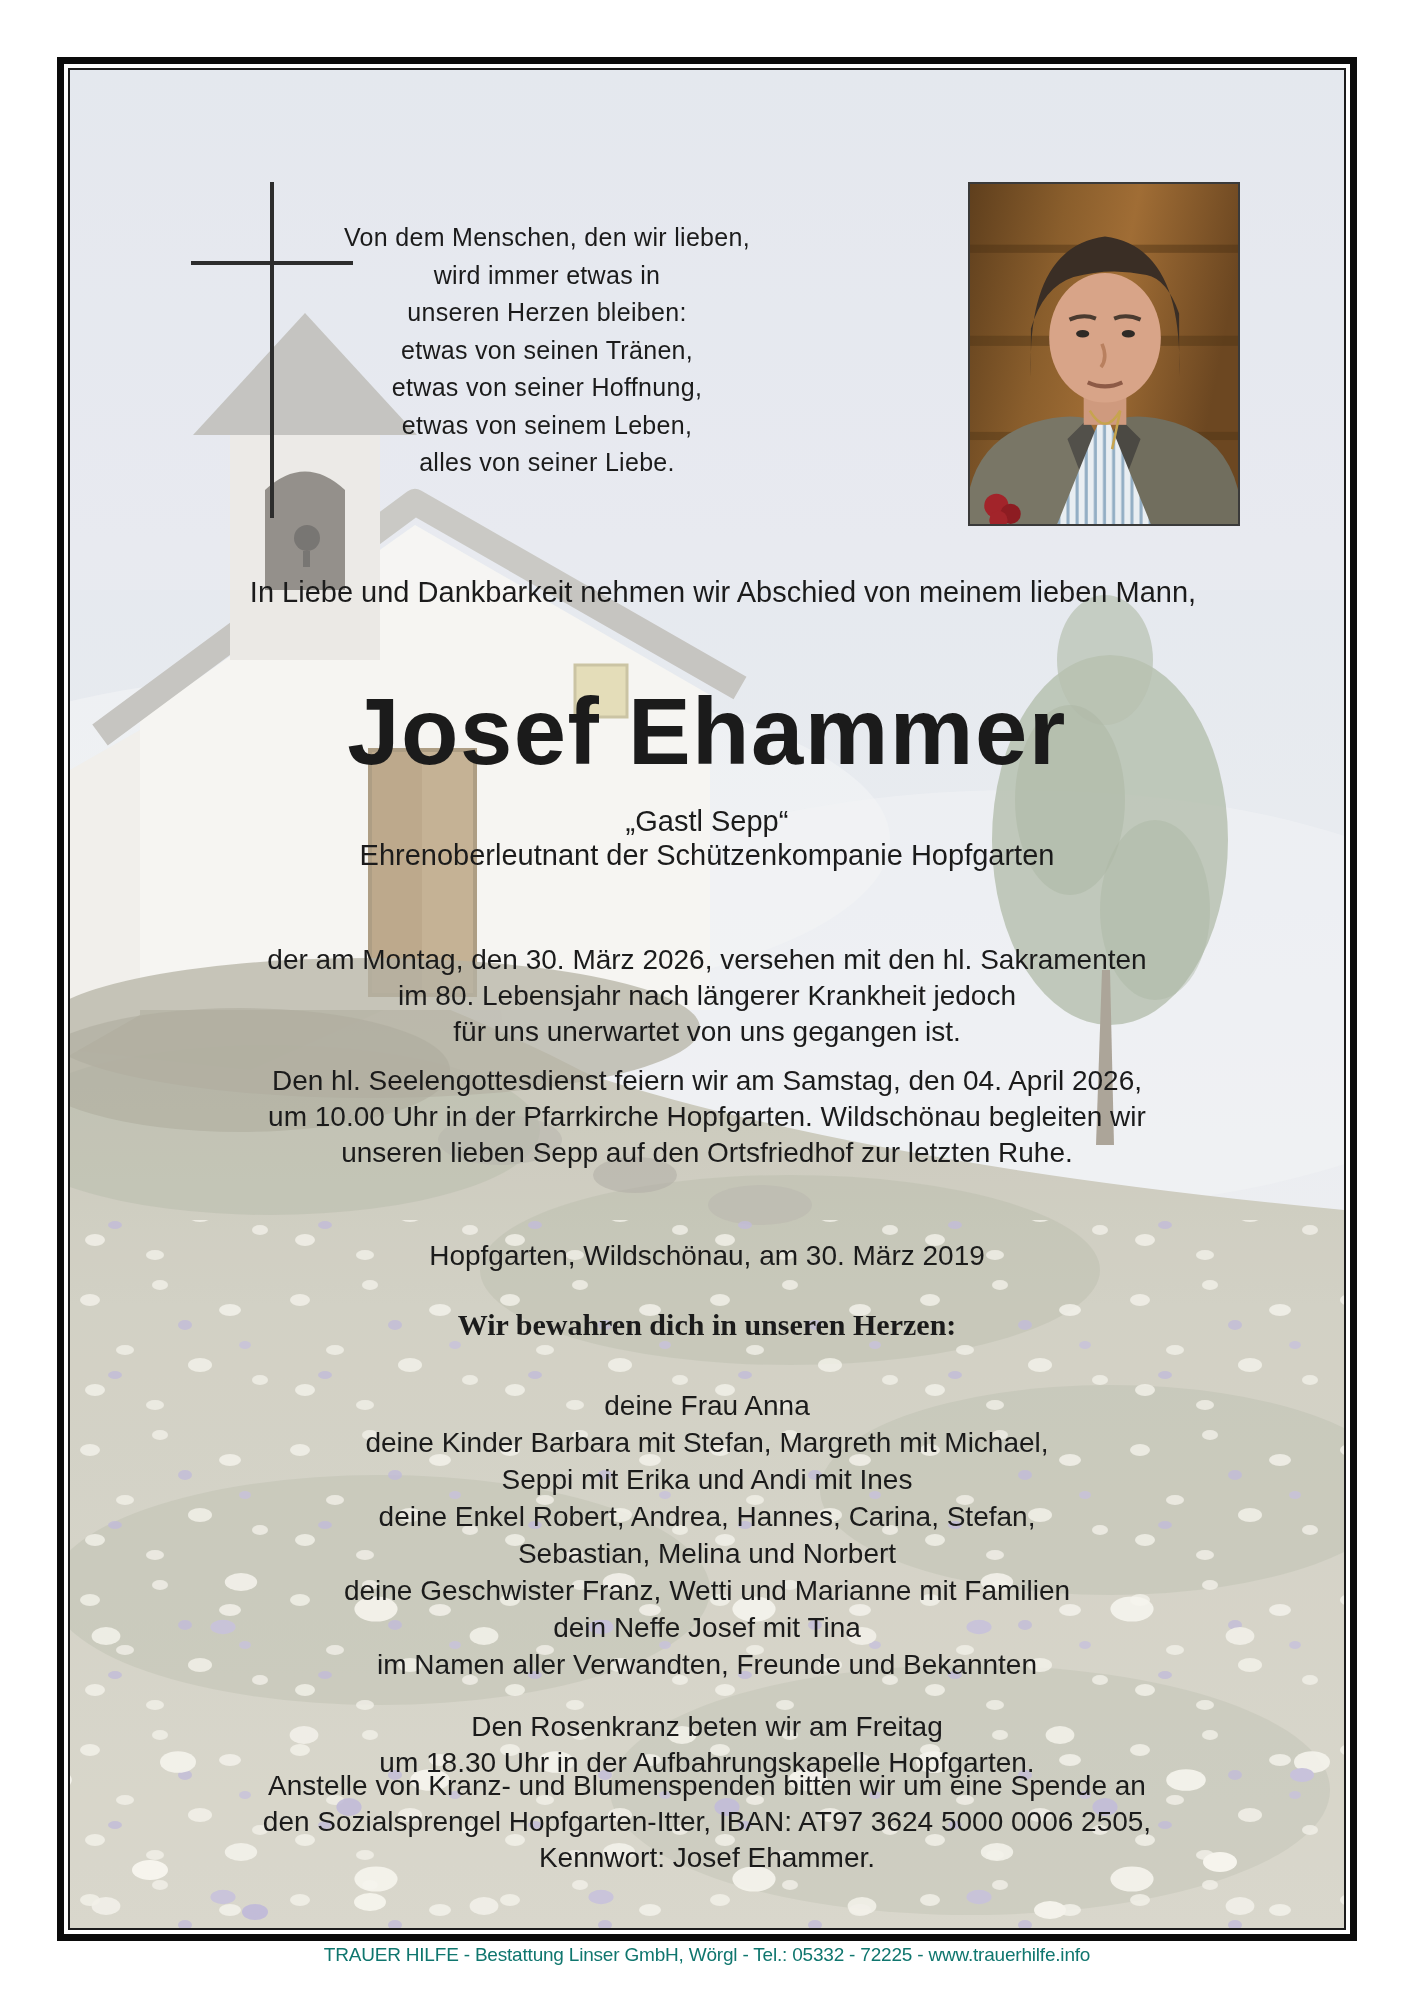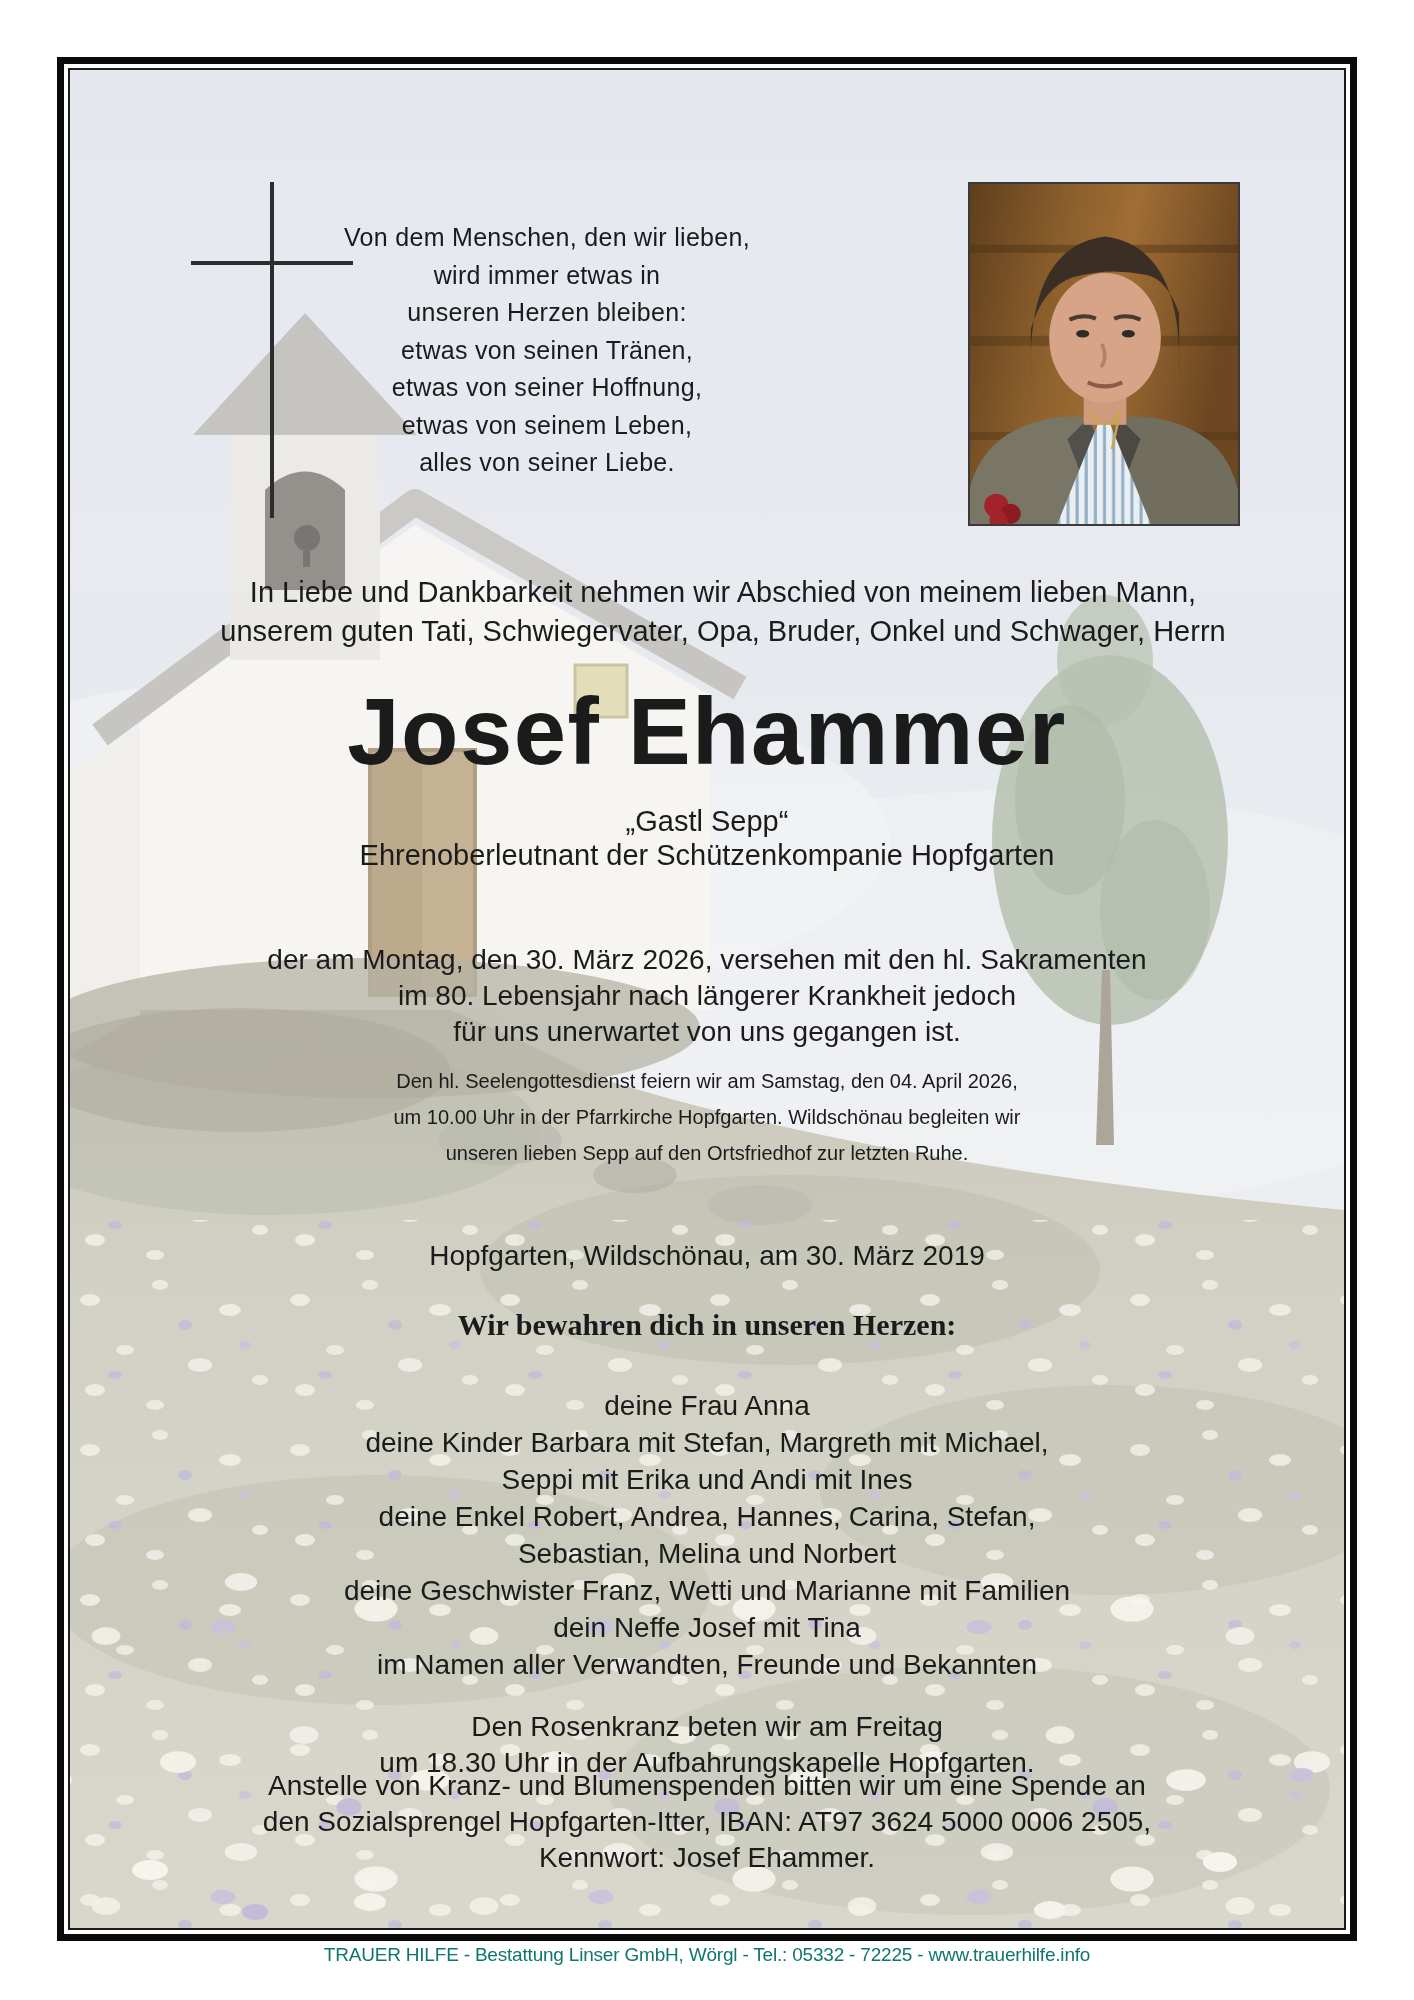--- a/index.html
+++ b/index.html
@@ -28,21 +28,21 @@
   }
   .photo svg{display:block;width:100%;height:100%;}
   
   .poem{position:absolute;left:177px;top:149px;width:600px;text-align:center;
         font-size:25px;line-height:37.5px;letter-spacing:.3px;}
   .intro{top:503px;font-size:29px;line-height:39px;padding-left:32px;}
   .name{top:612px;font-size:94px;line-height:100px;font-weight:600;letter-spacing:1.5px;}
   .nickname{top:733px;font-size:29px;line-height:36px;}
   .honorific{top:767px;font-size:29px;line-height:36px;}
   .death-para{top:872px;font-size:28px;line-height:36px;}
-  .funeral-para{top:993px;font-size:20px;line-height:36px;}
+  .funeral-para{top:993px;font-size:28px;line-height:36px;}
   .dateline{top:1168px;font-size:28px;line-height:36px;}
   .mourners-heading{top:1236px;font-size:30px;line-height:38px;font-weight:700;
                     font-family:"Liberation Serif","DejaVu Serif",serif;}
   .mourners{top:1317px;font-size:28px;line-height:37px;}
   .rosary{top:1639px;font-size:28px;line-height:36px;}
   .donation{top:1698px;font-size:28px;line-height:36px;}
   .footer{position:absolute;left:0;right:0;top:1944px;text-align:center;
           font-size:19px;line-height:22px;letter-spacing:-0.2px;color:#0f766e;}
 </style>
 </head>
@@ -193,21 +193,20 @@
       <div>wird immer etwas in</div>
       <div>unseren Herzen bleiben:</div>
       <div>etwas von seinen Tränen,</div>
       <div>etwas von seiner Hoffnung,</div>
       <div>etwas von seinem Leben,</div>
       <div>alles von seiner Liebe.</div>
     </div>
 
     <div class="centered intro">
       <div>In Liebe und Dankbarkeit nehmen wir Abschied von meinem lieben Mann,</div>
-      <div>unserem guten Tati, Schwiegervater, Opa, Bruder, Onkel und Schwager, Herrn</div>
     </div>
 
     <div class="centered name">Josef Ehammer</div>
     <div class="centered nickname">„Gastl Sepp“</div>
     <div class="centered honorific">Ehrenoberleutnant der Schützenkompanie Hopfgarten</div>
 
     <div class="centered death-para">
       <div>der am Montag, den 30. März 2026, versehen mit den hl. Sakramenten</div>
       <div>im 80. Lebensjahr nach längerer Krankheit jedoch</div>
       <div>für uns unerwartet von uns gegangen ist.</div>

